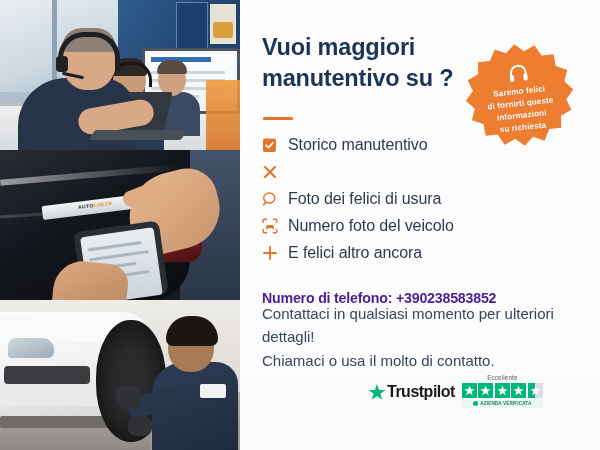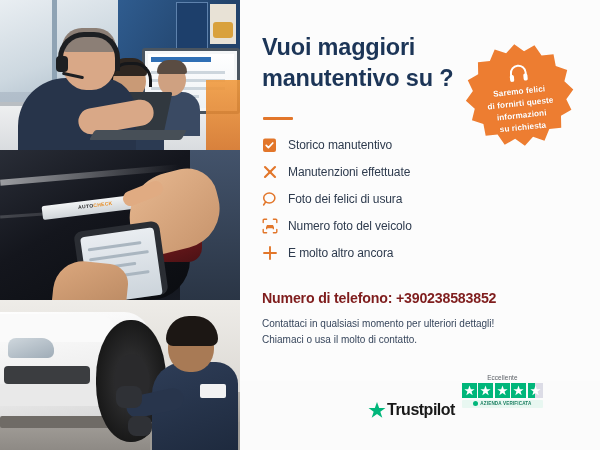--- a/index.html
+++ b/index.html
@@ -186,57 +186,57 @@
   }
   .feat .ico {
     width: 26px;
     flex: 0 0 26px;
     display: flex;
     align-items: center;
     justify-content: flex-start;
     color: #e2762a;
   }
   .feat .lbl {
-    font-size: 12px;
+    font-size: 16px;
     color: #2e3b4e;
     letter-spacing: -0.1px;
   }
 
   
   .phone-title {
     position: absolute;
     left: 22px;
     top: 290px;
     font-size: 14.2px;
     font-weight: bold;
-    color: #7f1d1d;
+    color: #4c1d95;
     letter-spacing: -0.2px;
   }
   .contact {
     position: absolute;
     left: 22px;
-    top: 316px;
+    top: 302px;
     width: 300px;
-    font-size: 10px;
+    font-size: 15px;
     line-height: 1.55;
     color: #37465c;
   }
 
   
   .tp {
     position: absolute;
     left: 128px;
     top: 374px;
     display: flex;
     align-items: flex-start;
   }
   .tp-logo {
     display: flex;
     align-items: flex-start;
-    margin-top: 27px;
+    margin-top: 9px;
     margin-right: 7px;
   }
   .tp-logo .name {
     font-size: 16px;
     font-weight: bold;
     color: #191919;
     letter-spacing: -0.5px;
     margin-left: 1px;
   }
   .tp-right { display:flex; flex-direction:column; align-items:center; }
@@ -405,21 +405,20 @@
       <div class="feat">
         <span class="ico">
           <svg width="16" height="16" viewBox="0 0 16 16">
             <g stroke="#E2762A" stroke-width="2.1" stroke-linecap="round">
               <line x1="3" y1="3" x2="13" y2="13"></line>
               <line x1="13" y1="3" x2="3" y2="13"></line>
             </g>
             <circle cx="8" cy="8" r="1.5" fill="#E2762A"></circle>
           </svg>
         </span>
-        <span class="lbl">Manutenzioni effettuate</span>
       </div>
 
       <div class="feat">
         <span class="ico">
           <svg width="16" height="16" viewBox="0 0 16 16">
             <ellipse cx="7.3" cy="7" rx="5.6" ry="5" fill="none" stroke="#E2762A" stroke-width="1.5"></ellipse>
             <line x1="3.6" y1="11" x2="1.6" y2="14" stroke="#E2762A" stroke-width="1.5" stroke-linecap="round"></line>
           </svg>
         </span>
         <span class="lbl">Foto dei felici di usura</span>
@@ -442,21 +441,21 @@
 
       <div class="feat">
         <span class="ico">
           <svg width="16" height="16" viewBox="0 0 16 16">
             <g stroke="#E2762A" stroke-width="1.9" stroke-linecap="round">
               <line x1="8" y1="2" x2="8" y2="14"></line>
               <line x1="2" y1="8" x2="14" y2="8"></line>
             </g>
           </svg>
         </span>
-        <span class="lbl">E molto altro ancora</span>
+        <span class="lbl">E felici altro ancora</span>
       </div>
 
     </div>
 
     <div class="phone-title">Numero di telefono: +390238583852</div>
 
     <div class="contact">
       <div>Contattaci in qualsiasi momento per ulteriori dettagli!</div>
       <div>Chiamaci o usa il molto di contatto.</div>
     </div>

